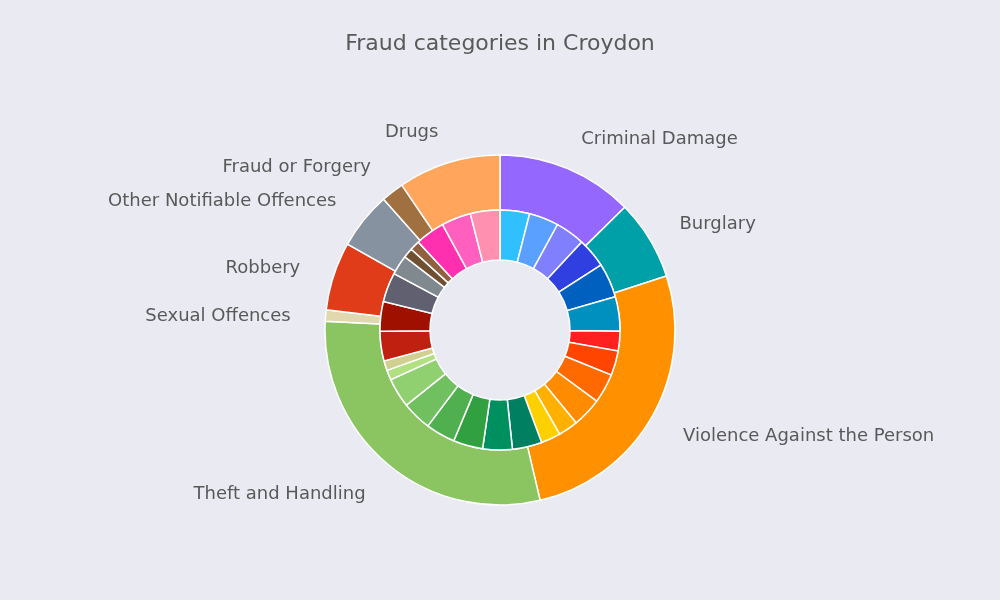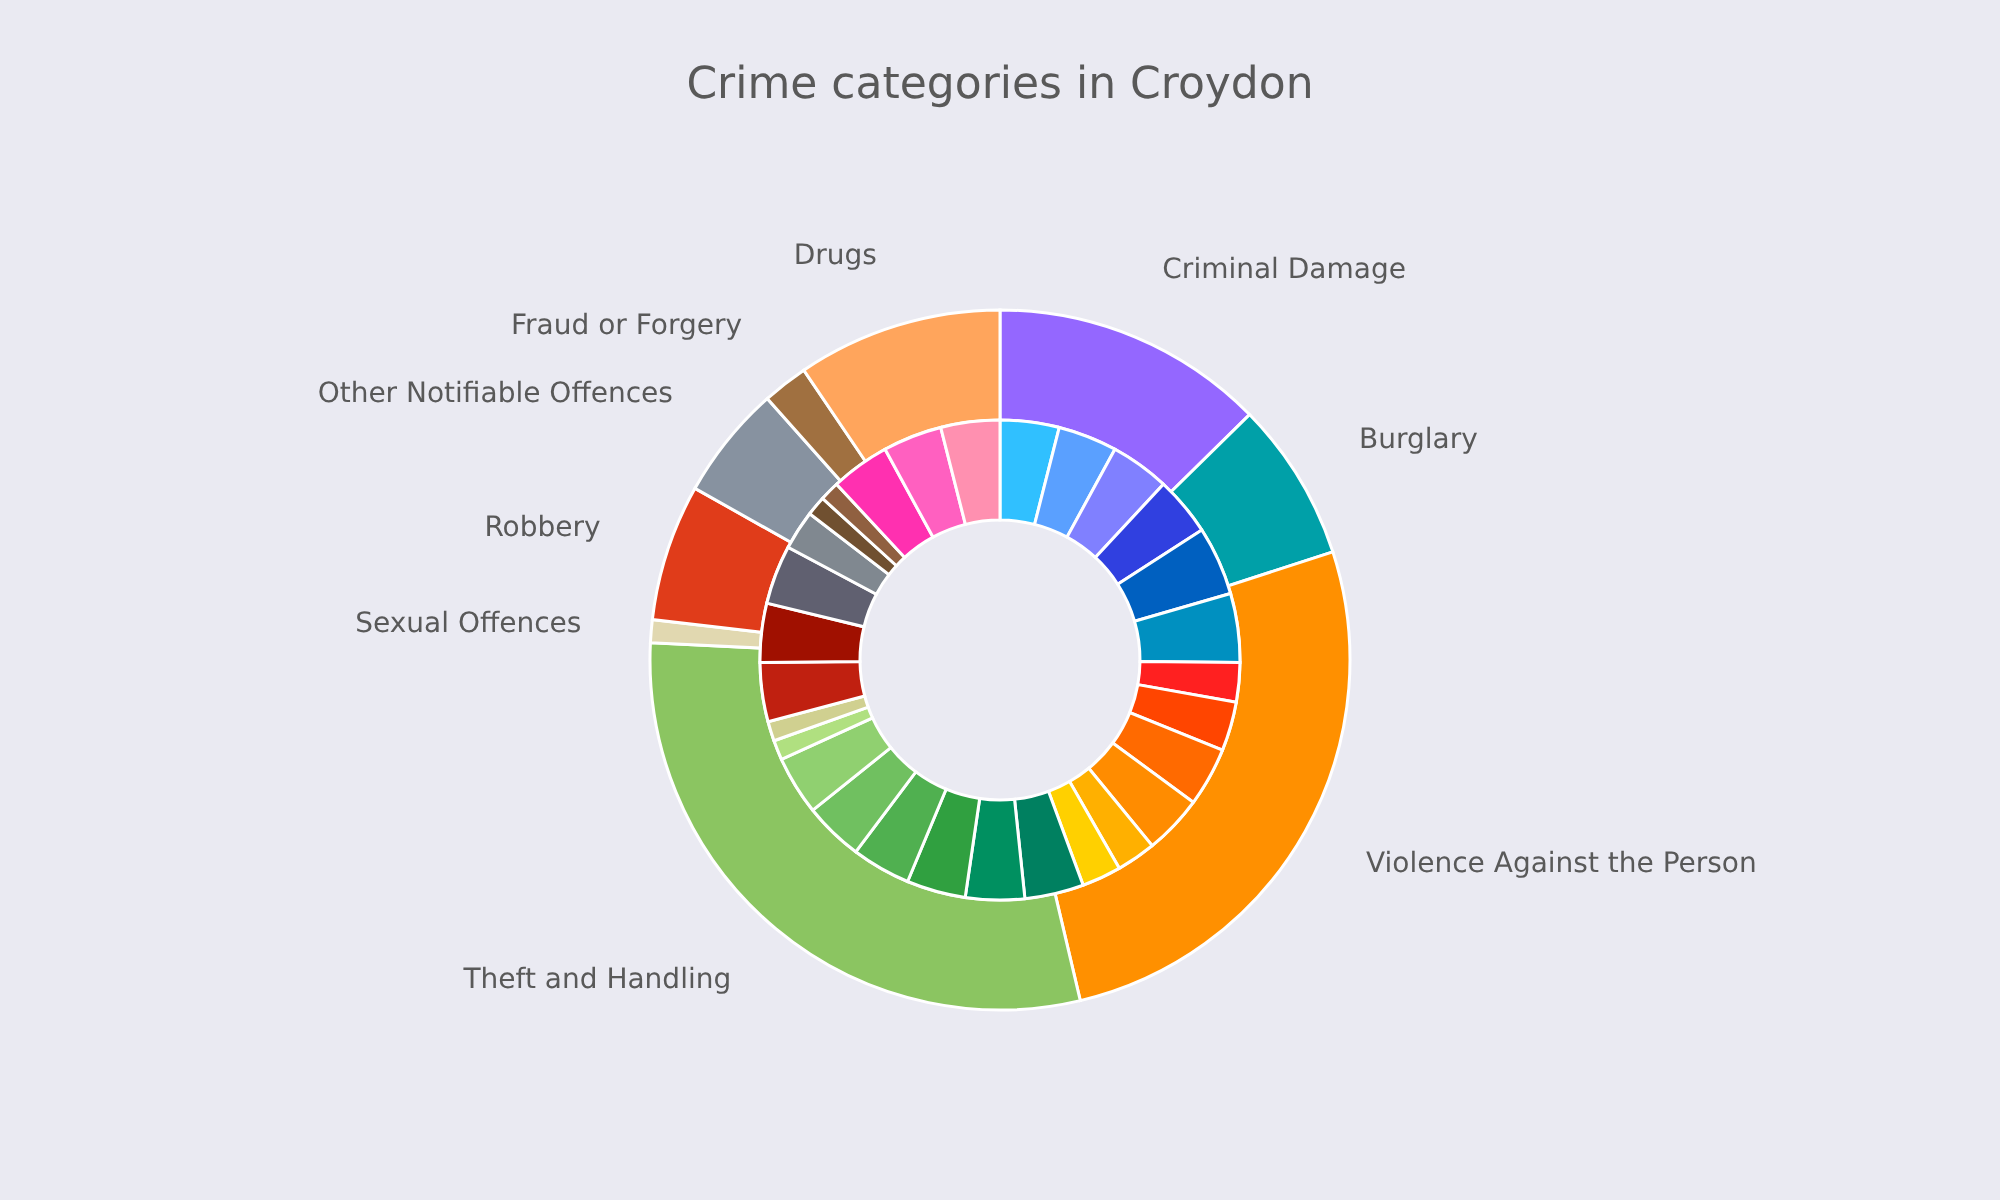--- a/index.html
+++ b/index.html
@@ -20,30 +20,30 @@
     position: absolute;
     top: 30px;
     left: 0;
     width: 100%;
     text-align: center;
     font-size: 22px;
     color: #595959;
   }
   .label {
     position: absolute;
-    font-size: 14px;
+    font-size: 18px;
     color: #595959;
     white-space: nowrap;
   }
 </style>
 </head>
 <body>
 
 <div id="chart">
-  <div class="title">Crime categories in Croydon</div>
+  <div class="title">Fraud categories in Croydon</div>
   <svg id="svg" width="1000" height="600">
       <path d="M 500 155 A 175 175 0 0 1 624.7624784509945 207.28356275231448 L 585.5514137949676 245.85158588730138 A 120 120 0 0 0 500 210 Z" fill="#9467ff" stroke="#ffffff" stroke-width="1.5"></path>
       <path d="M 624.7624784509945 207.28356275231448 A 175 175 0 0 1 666.4348903516518 275.9220259843842 L 614.1267819554184 292.9179606750063 A 120 120 0 0 0 585.5514137949676 245.85158588730138 Z" fill="#00a0a8" stroke="#ffffff" stroke-width="1.5"></path>
       <path d="M 666.4348903516518 275.9220259843842 A 175 175 0 0 1 540.1491860081816 500.332154518401 L 527.5308704056102 446.7991916697607 A 120 120 0 0 0 614.1267819554184 292.9179606750063 Z" fill="#ff9000" stroke="#ffffff" stroke-width="1.5"></path>
       <path d="M 540.1491860081816 500.332154518401 A 175 175 0 0 1 325.21525539904667 321.32284293218623 L 380.1476037022034 324.04994943921344 A 120 120 0 0 0 527.5308704056102 446.7991916697607 Z" fill="#8bc561" stroke="#ffffff" stroke-width="1.5"></path>
       <path d="M 325.21525539904667 321.32284293218623 A 175 175 0 0 1 326.1708783881133 309.79018853032255 L 380.80288803756343 316.14184356364973 A 120 120 0 0 0 380.1476037022034 324.04994943921344 Z" fill="#e1d8b0" stroke="#ffffff" stroke-width="1.5"></path>
       <path d="M 326.1708783881133 309.79018853032255 A 175 175 0 0 1 347.4902573652264 244.1758868296612 L 395.42189076472664 271.1491795403391 A 120 120 0 0 0 380.80288803756343 316.14184356364973 Z" fill="#e03c1a" stroke="#ffffff" stroke-width="1.5"></path>
       <path d="M 347.4902573652264 244.1758868296612 A 175 175 0 0 1 383.6206998800765 199.30624152777318 L 420.1970513463381 240.3814227619016 A 120 120 0 0 0 395.42189076472664 271.1491795403391 Z" fill="#8792a0" stroke="#ffffff" stroke-width="1.5"></path>
       <path d="M 383.6206998800765 199.30624152777318 A 175 175 0 0 1 401.8748649634571 185.0984545490966 L 432.7141931177992 230.63894026223767 A 120 120 0 0 0 420.1970513463381 240.3814227619016 Z" fill="#a07040" stroke="#ffffff" stroke-width="1.5"></path>
       <path d="M 401.8748649634571 185.0984545490966 A 175 175 0 0 1 499.99999999999983 155 L 499.9999999999999 210 A 120 120 0 0 0 432.7141931177992 230.63894026223767 Z" fill="#ffa55c" stroke="#ffffff" stroke-width="1.5"></path>

